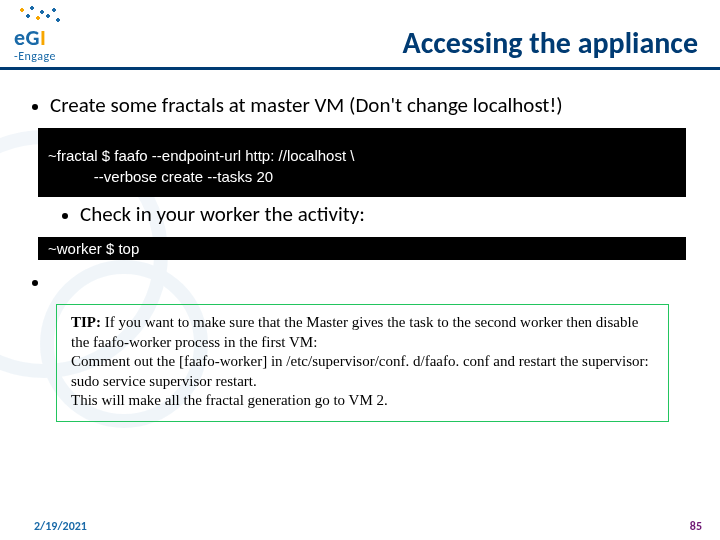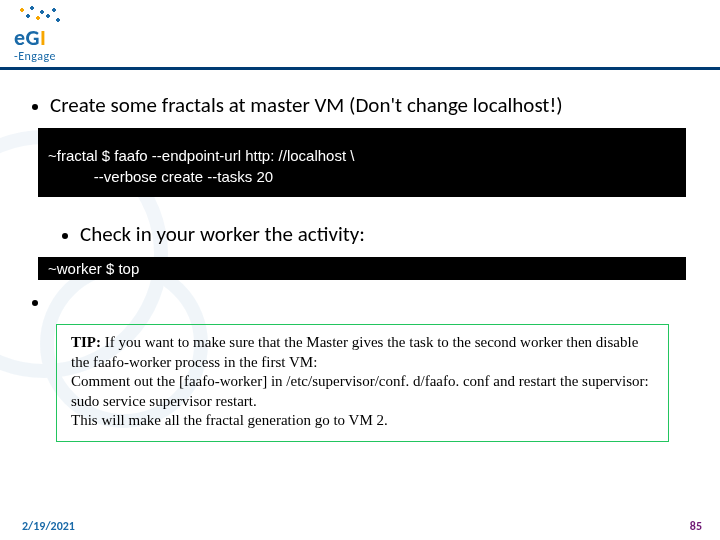--- a/index.html
+++ b/index.html
@@ -54,60 +54,61 @@
     font-size: 30px;
     font-weight: 700;
     padding-bottom: 6px;
   }
   .content { padding: 14px 28px 0 28px; position: relative; z-index: 1; }
   .bullet {
     font-size: 21px; color:#000; margin: 8px 0 10px 4px;
     display: flex; align-items: flex-start;
   }
   .bullet .dot { width: 6px; height: 6px; background:#000; border-radius:50%; margin: 12px 12px 0 0; flex-shrink:0;}
-  .bullet.sub { margin-left: 34px; margin-top: 24px; }
+  .bullet.sub { margin-left: 34px; margin-top: 4px; }
   .code-block {
     background: #000; color: #fff;
     font-family: Arial, Helvetica, sans-serif;
     font-size: 15px; line-height: 1.4;
     padding: 17px 10px 10px 10px;
     margin: 4px 6px 4px 10px;
     white-space: pre;
   }
   .code-block.short { padding: 1px 10px; margin: 6px 6px 4px 10px;}
   .tip-box {
     border: 1px solid #22c55e;
     margin: 18px 23px 0 28px;
     padding: 8px 14px 10px 14px;
     font-size: 15px; line-height: 1.3;
     color:#000;
     font-family:Liberation Serif, serif;
   }
   .tip-lead { font-weight: 700; }
   .footer {
-    position: absolute; bottom: 0; left: 4px; right: 0;
+    position: absolute; bottom: 0; left: 16px; right: 0;
     height: 28px;
     display: flex; justify-content: space-between; align-items: center;
     padding: 0 18px;
     font-size: 12px; font-weight: 600;
   }
   .footer .date { color:#1a6aa8; background:#fff; }
   .footer .pnum { color:#701a75; }
 </style>
 </head>
 <body>
 
 <div class="bg-circles"></div>
 
 <div class="header">
   <div class="logo">
     <div class="logo-dots"></div>
     <div class="logo-text"><span class="g">e</span><span class="g">G</span><span class="i">I</span></div>
     <div class="logo-sub">-Engage</div>
   </div>
+  <div class="title">Accessing the appliance</div>
 </div>
 
 <div class="content">
   <div class="bullet">
     <span class="dot"></span>
     <span>Create some fractals at master VM (Don't change localhost!)</span>
   </div>
 
   <div class="code-block">~fractal $ faafo --endpoint-url http: //localhost \
            --verbose create --tasks 20</div>

